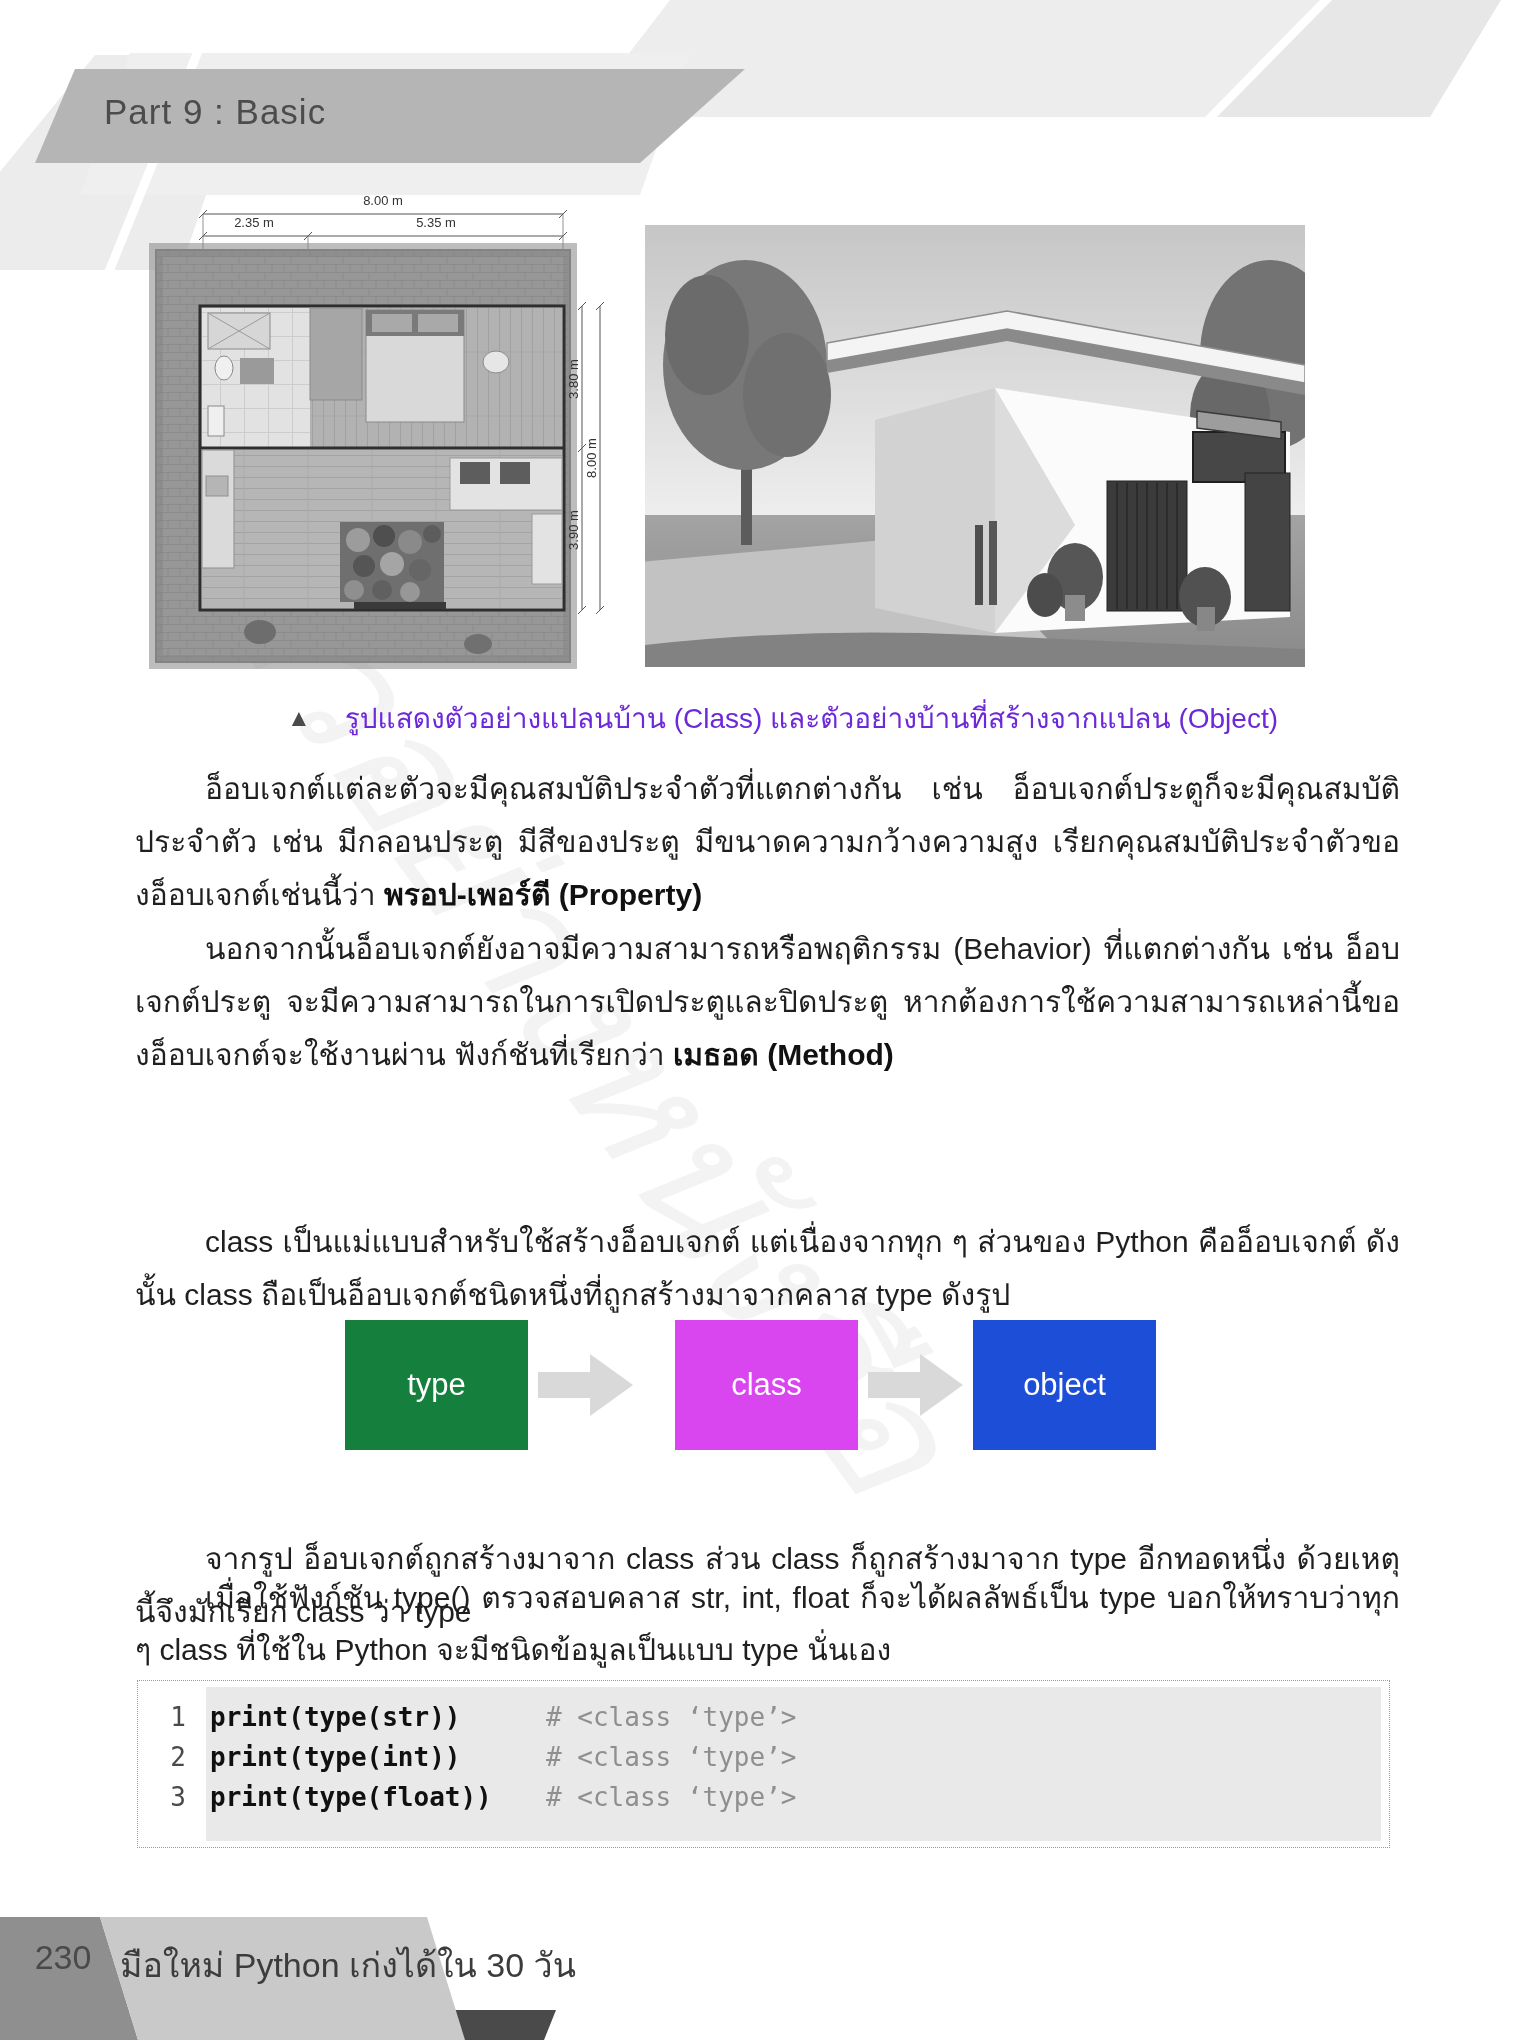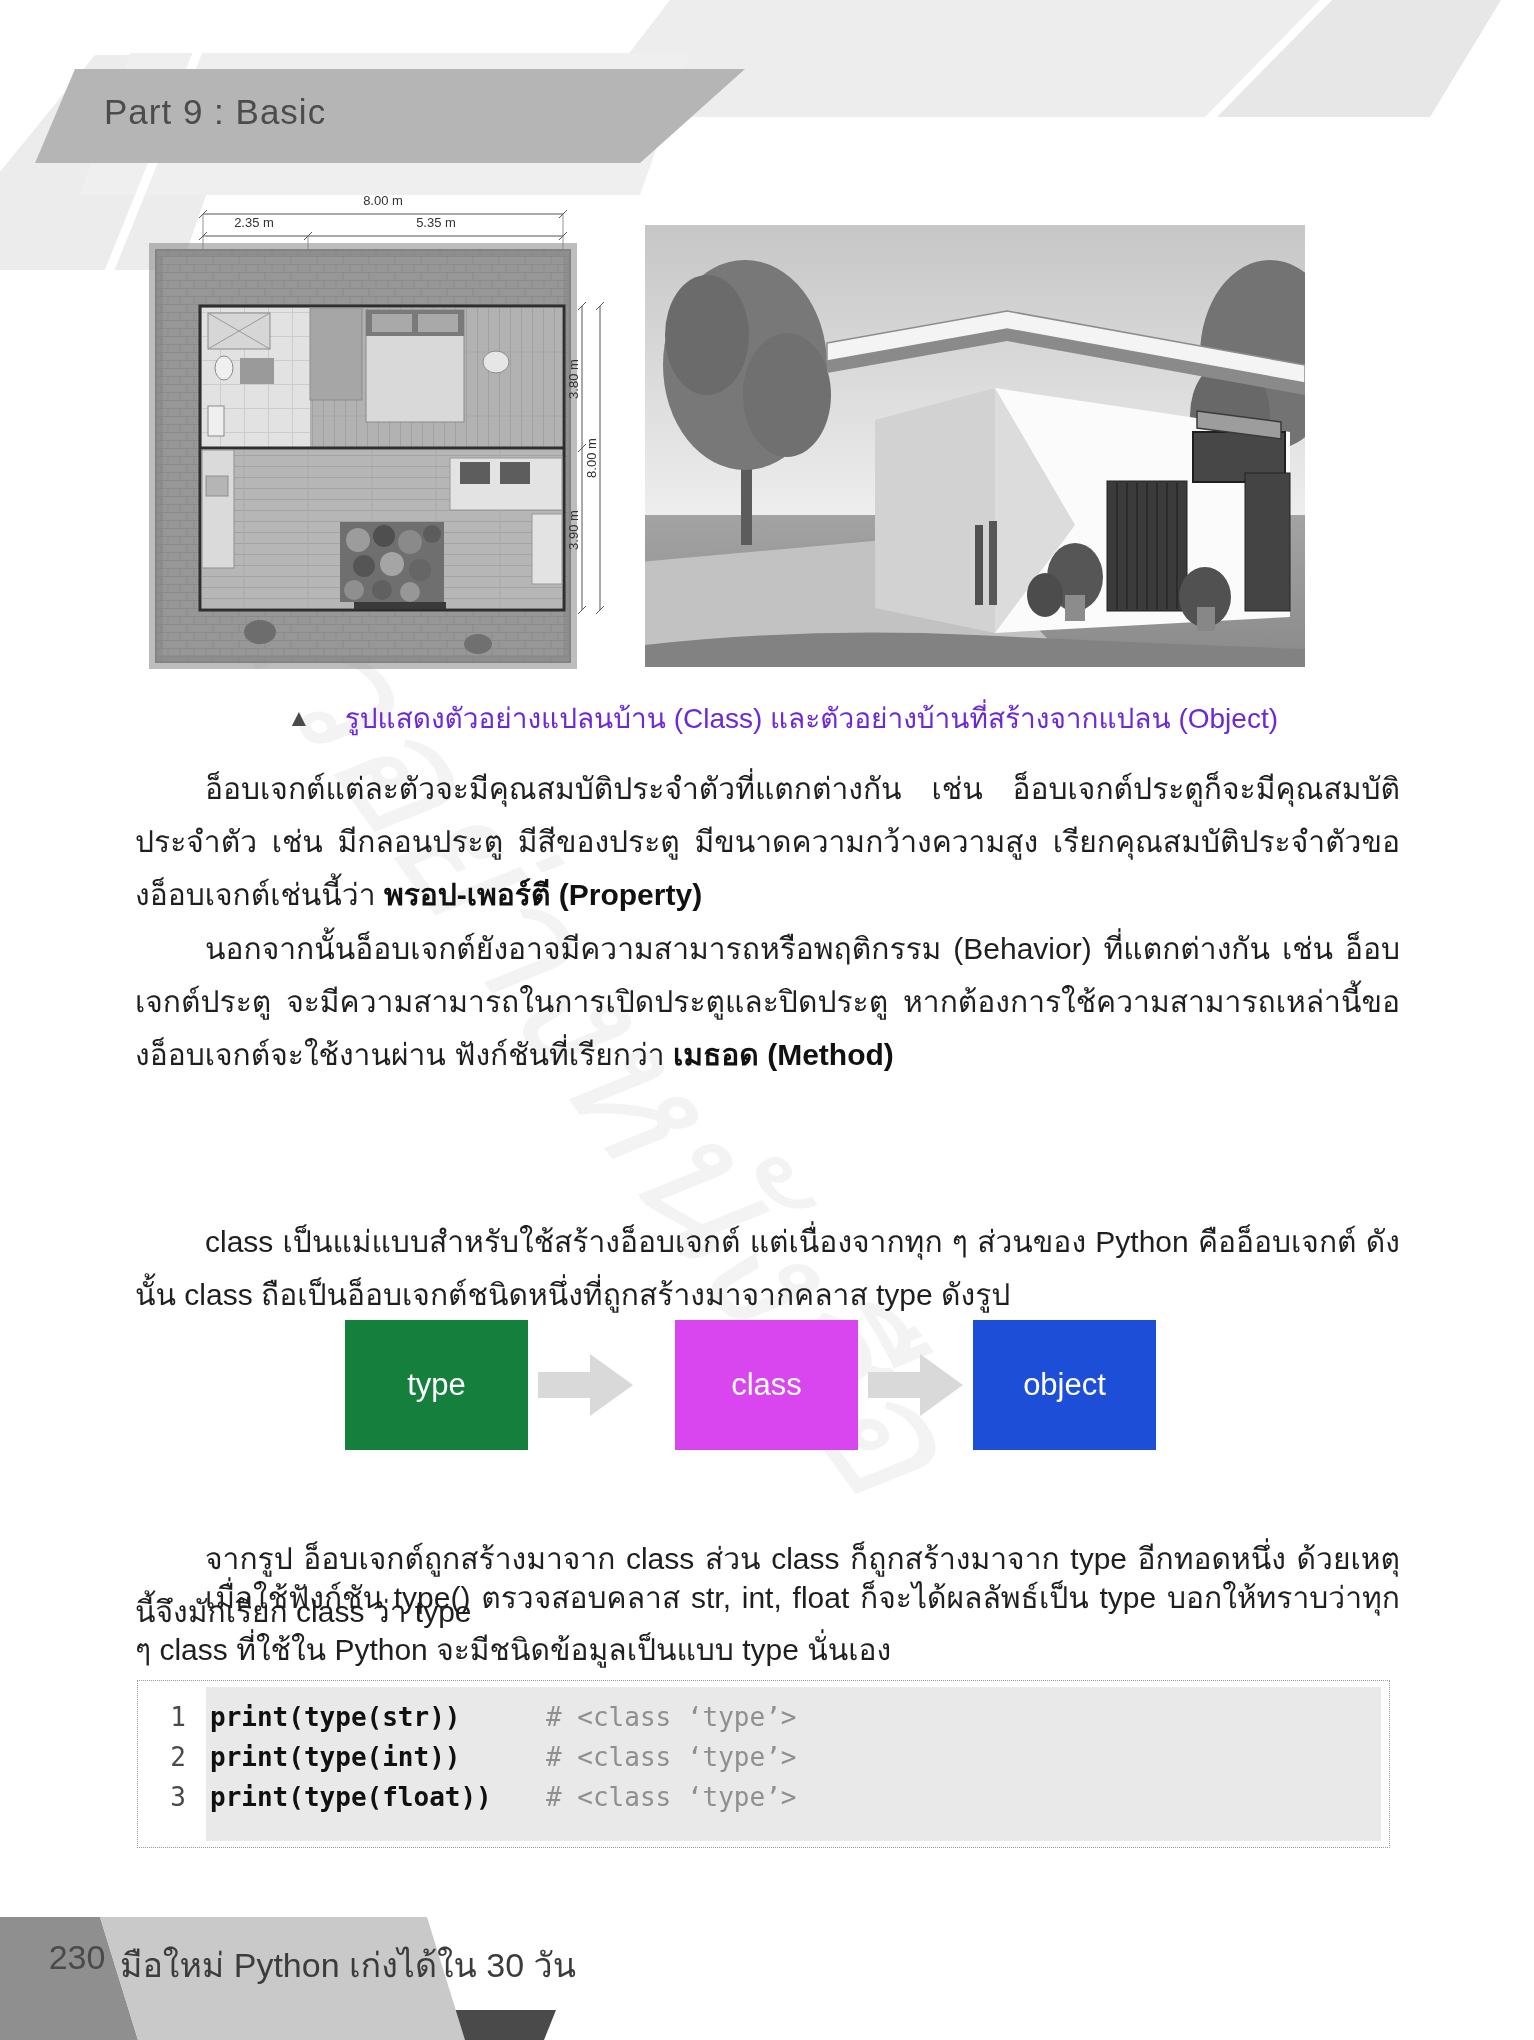--- a/index.html
+++ b/index.html
@@ -40,21 +40,21 @@
   
   .codeblock{position:absolute;left:137px;top:1680px;width:1253px;box-sizing:border-box;
              border:1px dotted #9a9a9a;background:#fff;padding:16px 0 30px 0;z-index:1;}
   .code-bg{position:absolute;left:68px;right:8px;top:6px;bottom:6px;background:#e9e9e9;}
   .code-line{position:relative;display:flex;align-items:center;height:40px;
              font-family:"DejaVu Sans Mono","Liberation Mono",monospace;font-size:26px;}
   .code-line .ln{width:48px;text-align:right;color:#4a4a4a;}
   .code-line .code{margin-left:24px;min-width:336px;font-weight:bold;color:#101010;}
   .code-line .comment{color:#8f8f8f;}
   
-  .footer-num{position:absolute;left:47px;top:1938px;width:60px;text-align:center;
+  .footer-num{position:absolute;left:33px;top:1938px;width:60px;text-align:center;
               font-size:34px;color:#4a4a4a;z-index:3;}
   .footer-title{position:absolute;left:120px;top:1938px;font-size:34px;color:#3c3c3c;z-index:3;}
 </style>
 </head>
 <body>
 
 <div class="page">
 
   <svg class="deco" style="left:580px;top:0;" width="954" height="118" viewBox="0 0 954 118">
     <polygon points="90,0 740,0 625,117 0,117 " fill="#ededed"></polygon>

